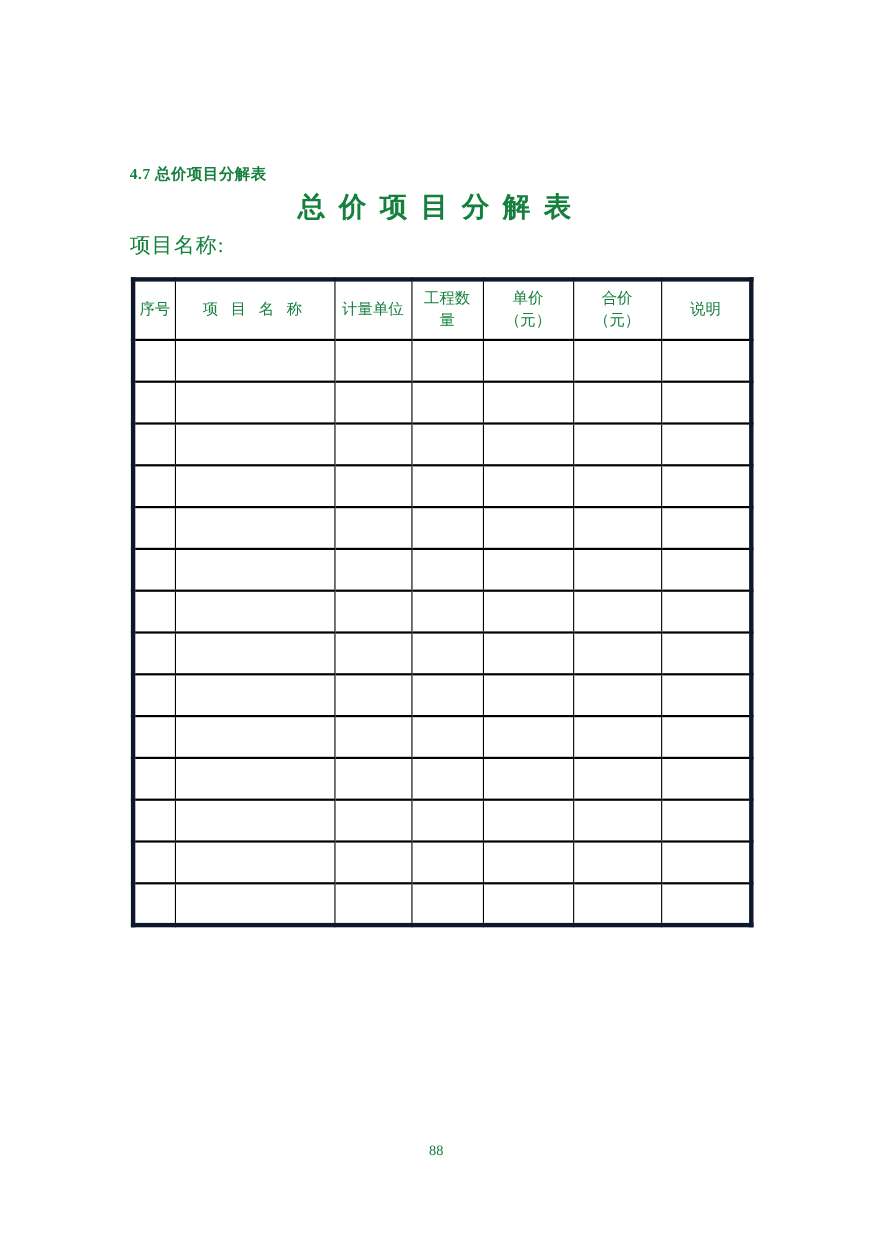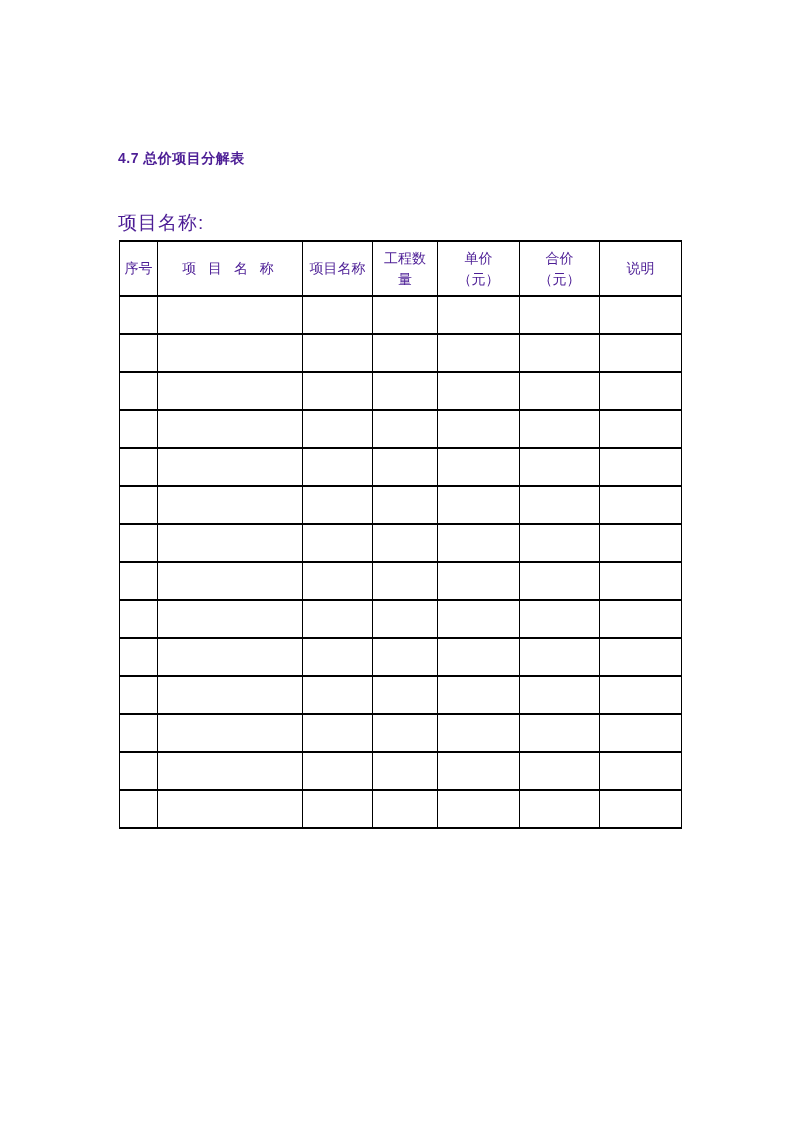--- a/index.html
+++ b/index.html
@@ -2,22 +2,22 @@
 <html><head>
 <meta charset="utf-8">
 <style>
   * { margin: 0; padding: 0; box-sizing: border-box; }
   html, body { background: #ffffff; }
   .page {
     position: relative;
     width: 793px;
     height: 1122px;
     background: #ffffff;
-    color: #4c1d95;
-    font-family: Liberation Sans, sans-serif;
+    color: #15803d;
+    font-family: Liberation Serif, serif;
     overflow: hidden;
   }
   .section-heading {
     position: absolute;
     left: 118px;
     top: 150px;
     font-size: 14px;
     font-weight: 700;
     letter-spacing: 0.5px;
   }
@@ -35,25 +35,25 @@
   .project-label {
     position: absolute;
     left: 118px;
     top: 210px;
     font-size: 19px;
     letter-spacing: 1px;
   }
   table.breakdown-table {
     position: absolute;
     left: 119px;
-    top: 240px;
+    top: 252px;
     width: 563px;
     border-collapse: collapse;
     table-layout: fixed;
-    border: 1px solid #0f172a;
+    border: 4px solid #0f172a;
   }
   .breakdown-table th,
   .breakdown-table td {
     border-top: 2px solid #000000;
     border-bottom: 2px solid #000000;
     border-left: 1.5px solid #000000;
     border-right: 1.5px solid #000000;
     padding: 0;
     text-align: center;
     vertical-align: middle;
@@ -86,29 +86,30 @@
     text-align: center;
     font-size: 13px;
   }
 </style>
 </head>
 <body>
 
 <div class="page">
   <div class="section-heading">4.7 总价项目分解表</div>
 
+  <div class="doc-title">总 价 项 目 分 解 表</div>
 
   <div class="project-label">项目名称:</div>
 
   <table class="breakdown-table">
     <thead>
       <tr id="header-row">
           <th>序号</th>
           <th>项 目 名 称</th>
-          <th>项目名称</th>
+          <th>计量单位</th>
           <th>工程数
 量</th>
           <th>单价
 （元）</th>
           <th>合价
 （元）</th>
           <th>说明</th>
         </tr>
     </thead>
     <tbody id="table-body">
@@ -234,13 +235,14 @@
           <td></td>
           <td></td>
           <td></td>
           <td></td>
           <td></td>
           <td></td>
         </tr>
       </tbody>
   </table>
 
+  <div class="page-number">88</div>
 </div>
 
 </body></html>

